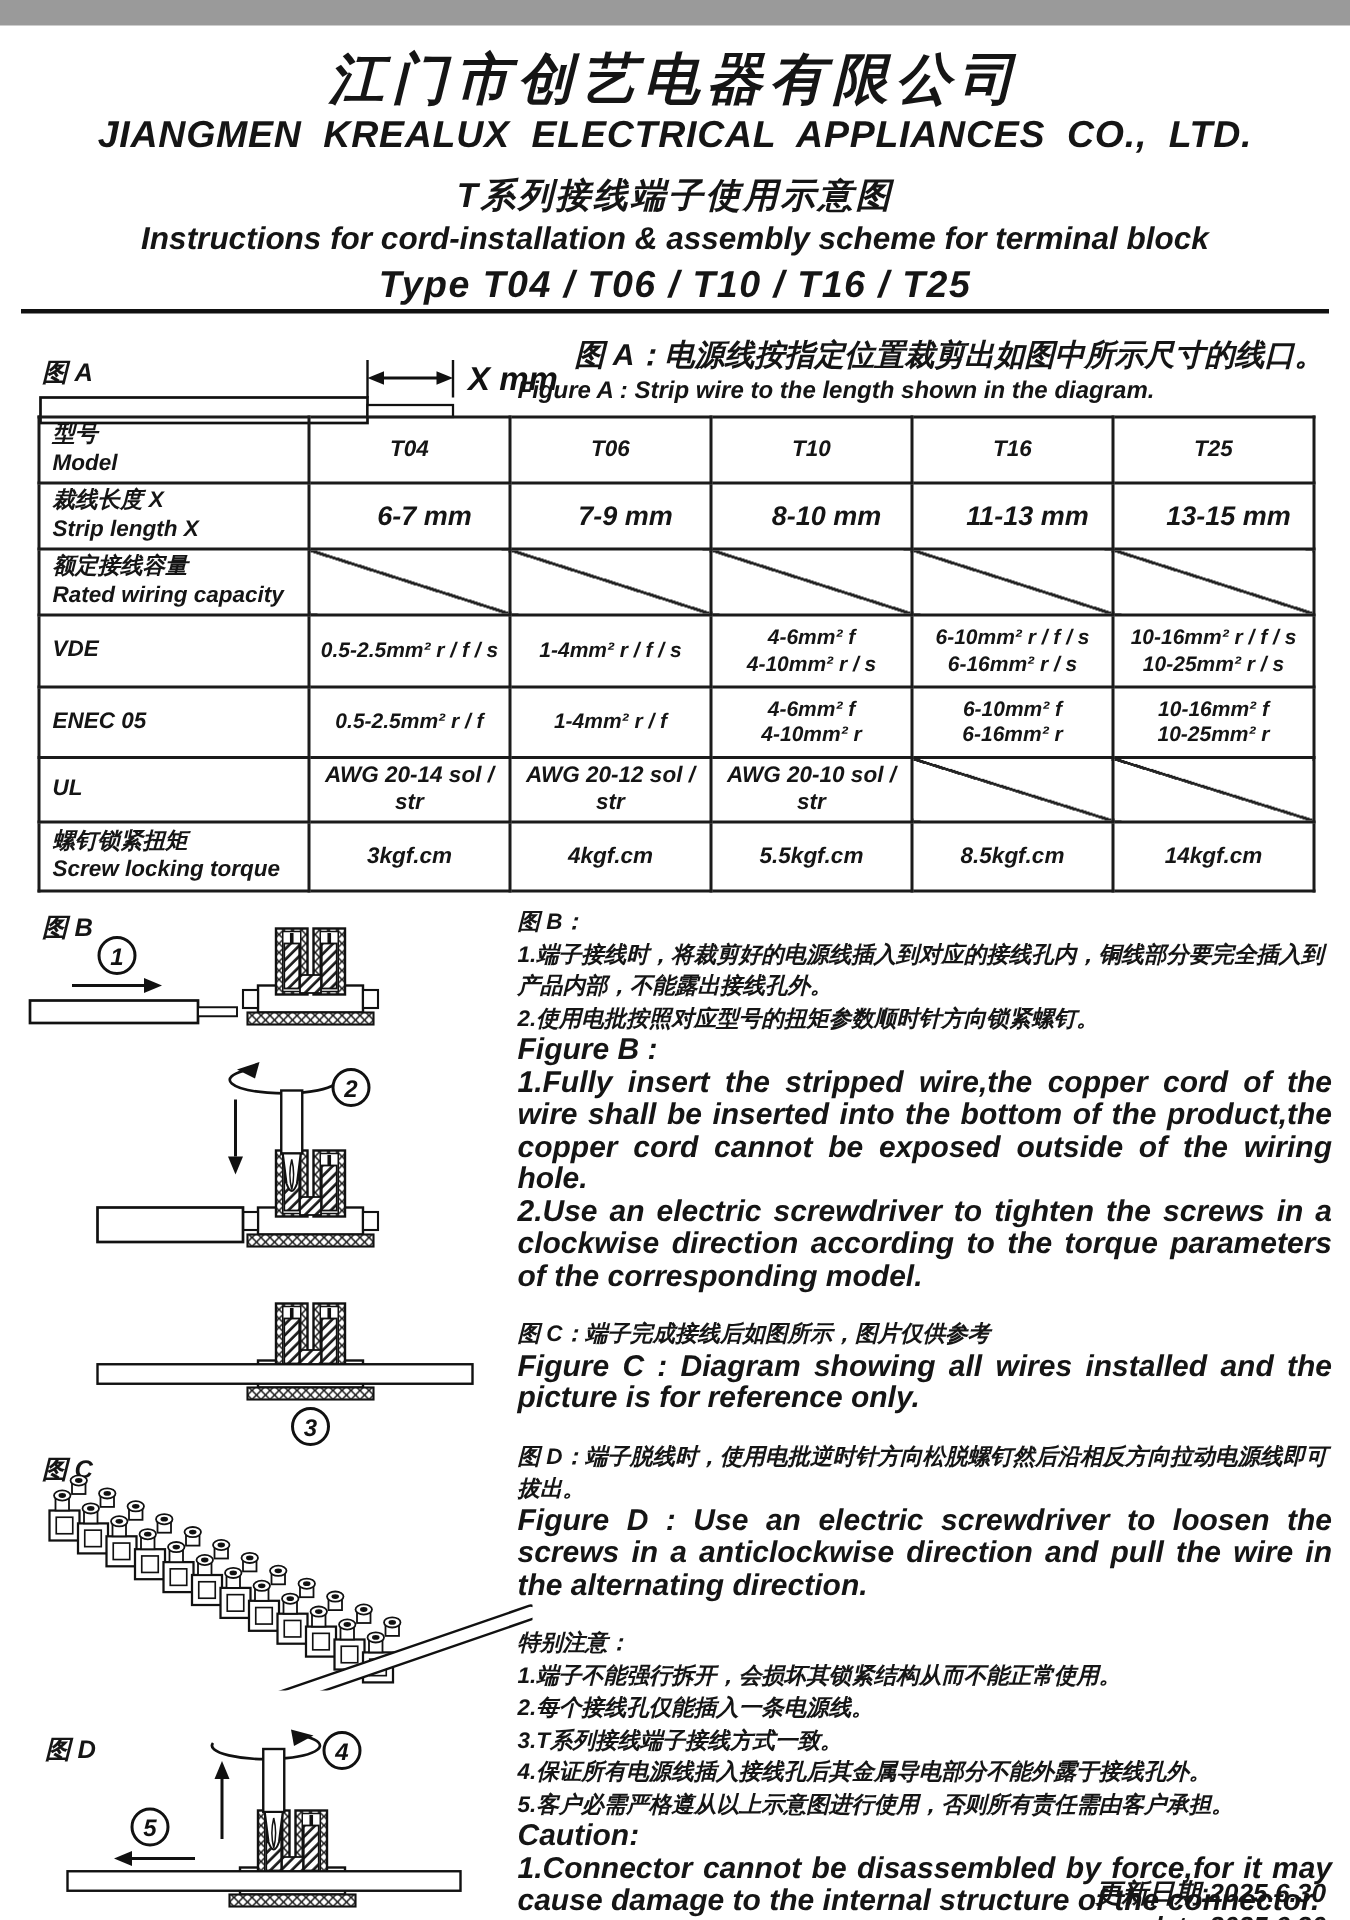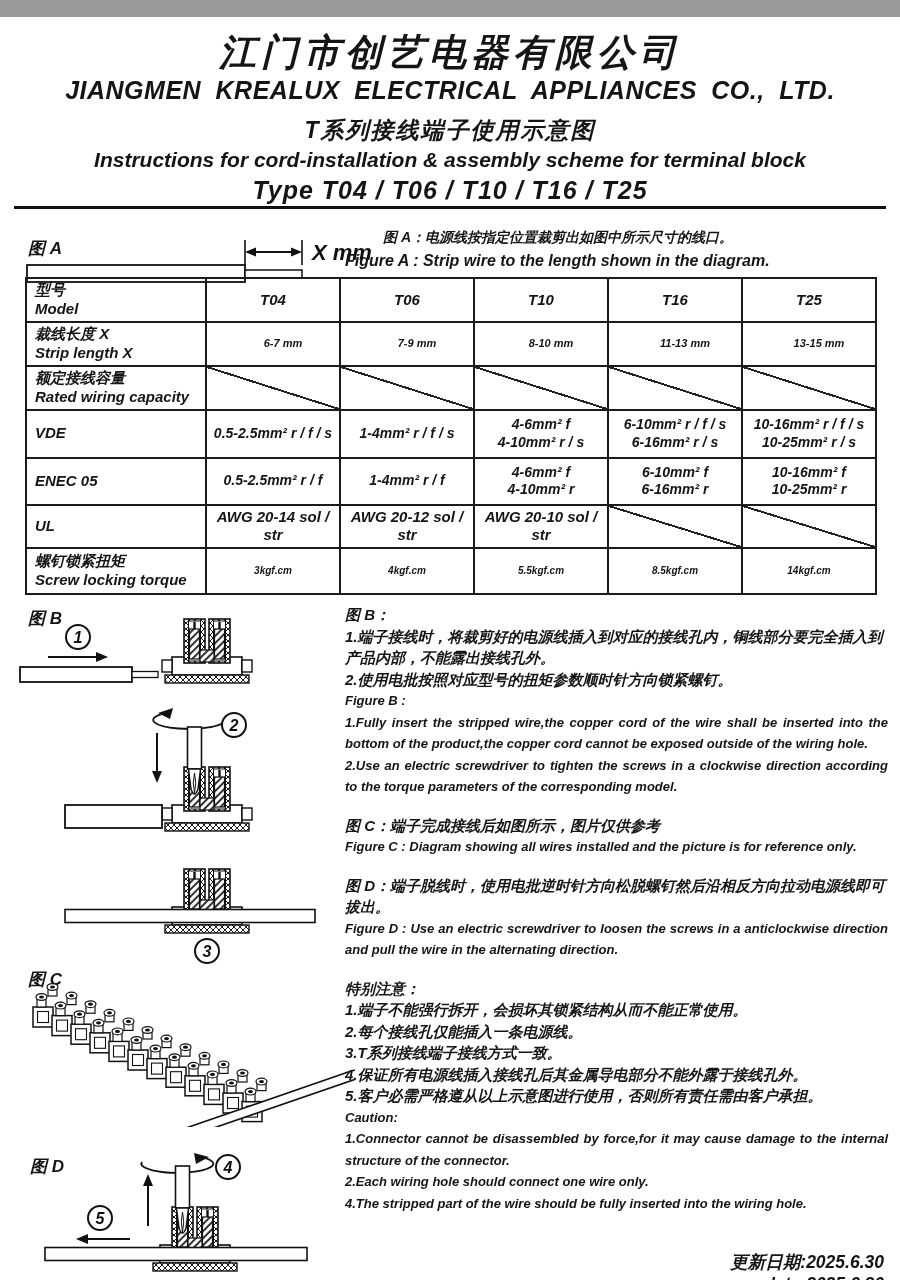--- a/index.html
+++ b/index.html
@@ -13,44 +13,44 @@
   .h-cn   {top:11px;  font-size:37px; letter-spacing:5px;}
   .h-en   {top:59px;  font-size:25px; word-spacing:7px; letter-spacing:.5px;}
   .h-scn  {top:98px;  font-size:23px; letter-spacing:2px;}
   .h-sen  {top:131px; font-size:21px;}
   .h-type {top:159px; font-size:25px; letter-spacing:1px;}
   .rule{position:absolute;left:14px;right:14px;top:189px;height:3px;background:#111;}
 
   
   .figa-label{position:absolute;left:28px;top:220px;font-size:17px;}
   .figa-cap{position:absolute;left:345px;top:209px;width:545px;line-height:23px;}
-  .figa-cap .cn{font-size:14px;padding-left:38px;}
+  .figa-cap .cn{font-size:20px;padding-left:38px;}
   .figa-cap .en{font-size:16px;}
 
   
   table.spec{position:absolute;left:25px;top:260px;width:850px;border-collapse:collapse;table-layout:fixed;}
   table.spec td{border:2px solid #1b1b1b;text-align:center;vertical-align:middle;
                 font-size:14px;line-height:1.25;white-space:pre-line;padding:2px 1px;}
   table.spec col.c0{width:180px;} table.spec col.cm{width:134px;}
   td.lbl{text-align:left !important;padding-left:8px !important;font-size:15px !important;white-space:normal !important;}
-  tr.r0 td{height:44px;font-size:15px;} tr.r1 td{height:44px;font-size:11px;padding-left:21px;}
+  tr.r0 td{height:44px;font-size:15px;} tr.r1 td{height:44px;font-size:18px;padding-left:21px;}
   tr.r2 td{height:42px;} tr.r3 td{height:48px;} tr.r4 td{height:47px;}
-  tr.r5 td{height:43px;font-size:15px;} tr.r6 td{height:46px;font-size:10px;}
+  tr.r5 td{height:43px;font-size:15px;} tr.r6 td{height:46px;font-size:15px;}
   td.diag{background-image:linear-gradient(to top right,
             transparent calc(50% - 1px), #222 calc(50% - 1px), #222 calc(50% + 1px), transparent calc(50% + 1px));}
 
   
   .figlabel{position:absolute;font-size:17px;}
   .lb-b{left:28px;top:590px;} .lb-c{left:28px;top:951px;} .lb-d{left:30px;top:1138px;}
   .figsvg{position:absolute;}
   svg text{font-family:"Liberation Sans","DejaVu Sans",sans-serif;font-weight:bold;fill:#111;}
 
   
   .rcol{position:absolute;left:345px;top:587px;width:543px;}
-  .rcol p{margin:0;font-size:13px;line-height:21.5px;}
+  .rcol p{margin:0;font-size:20px;line-height:21.5px;}
   .rcol p.cjk{font-size:15px;}
   .rcol p.en{text-align:justify;}
   .rcol p.gap{margin-top:17px;}
 
   .update{position:absolute;right:16px;bottom:2px;text-align:right;font-size:17.5px;line-height:22px;}
 </style>
 </head>
 <body>
 
 <svg width="0" height="0" style="position:absolute" aria-hidden="true">

